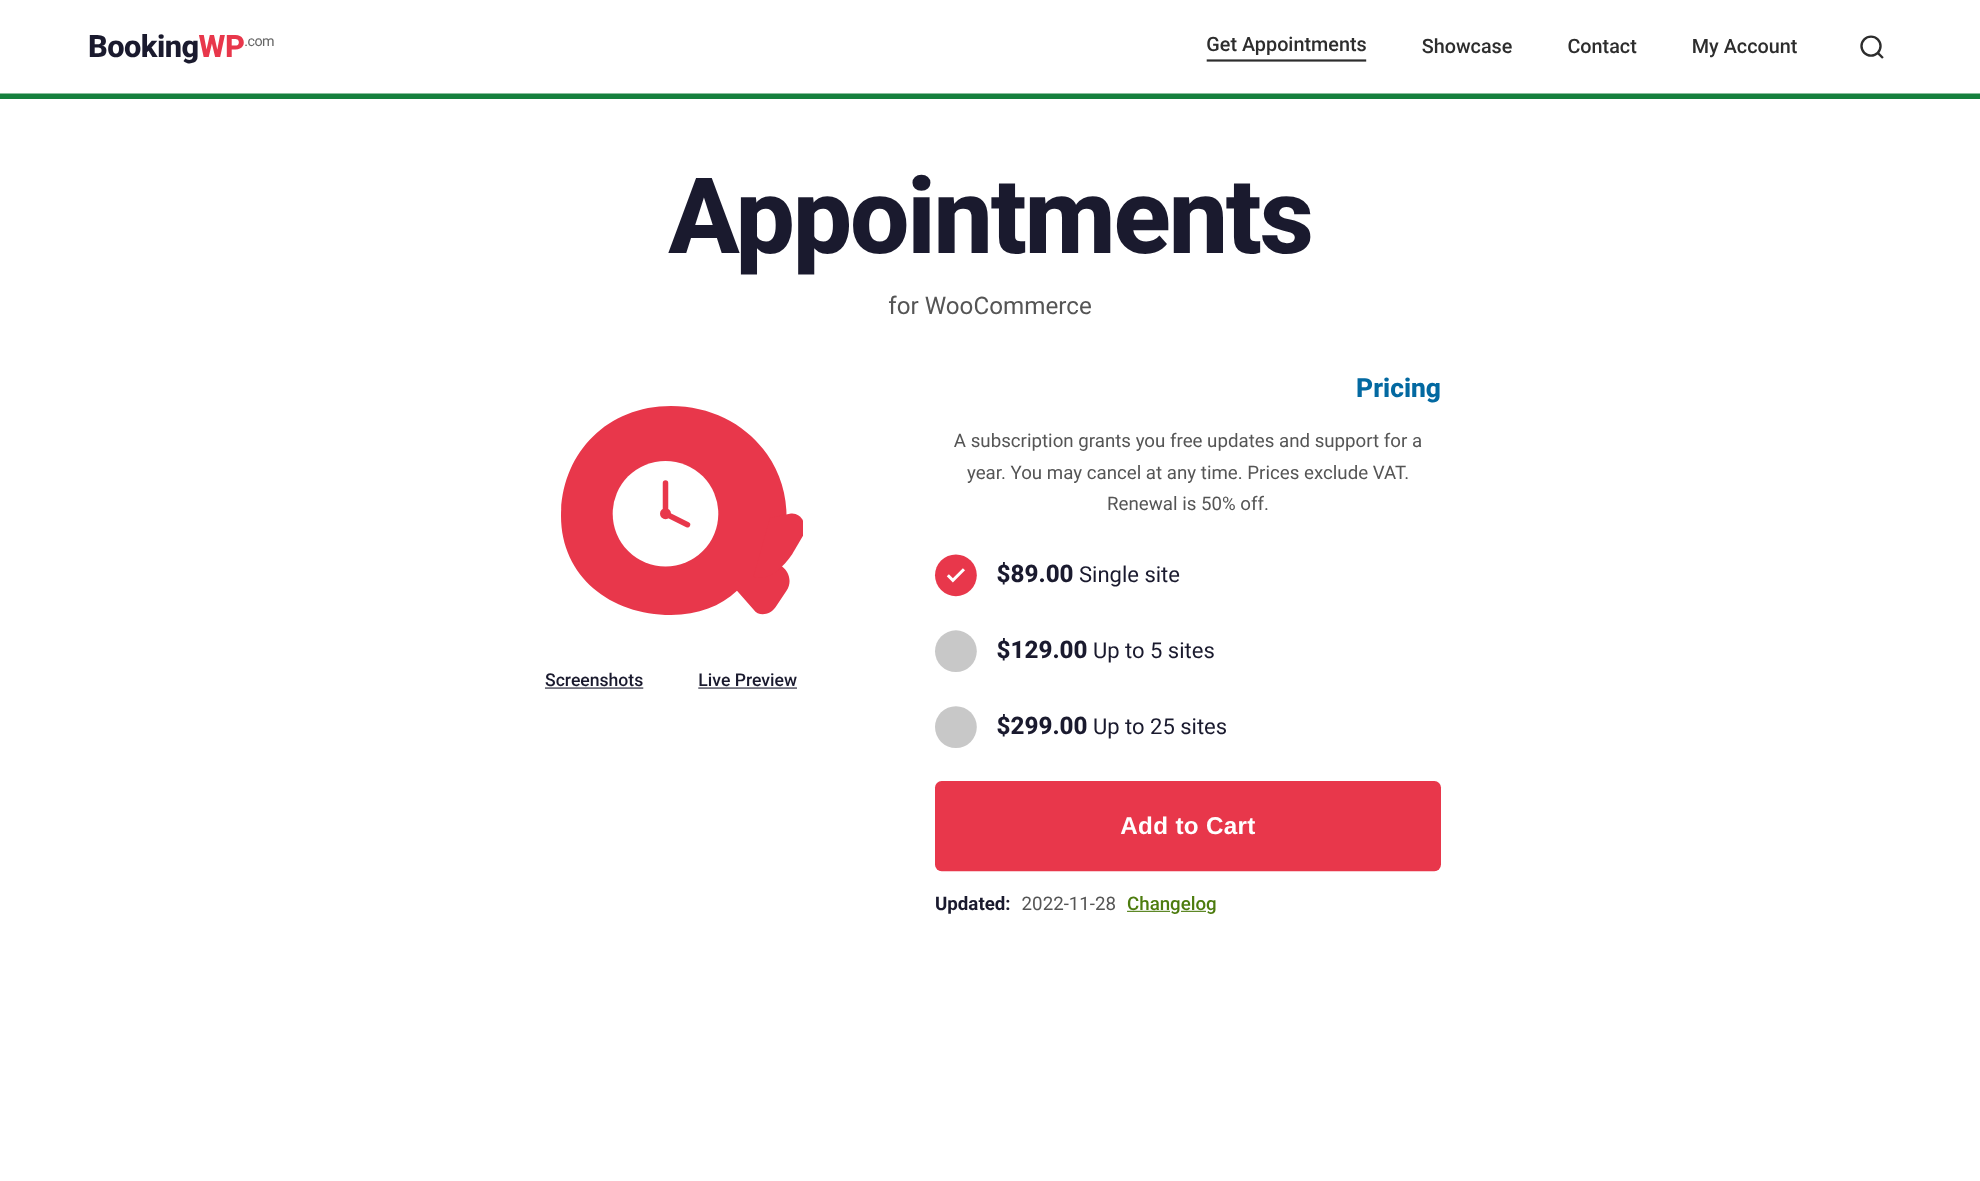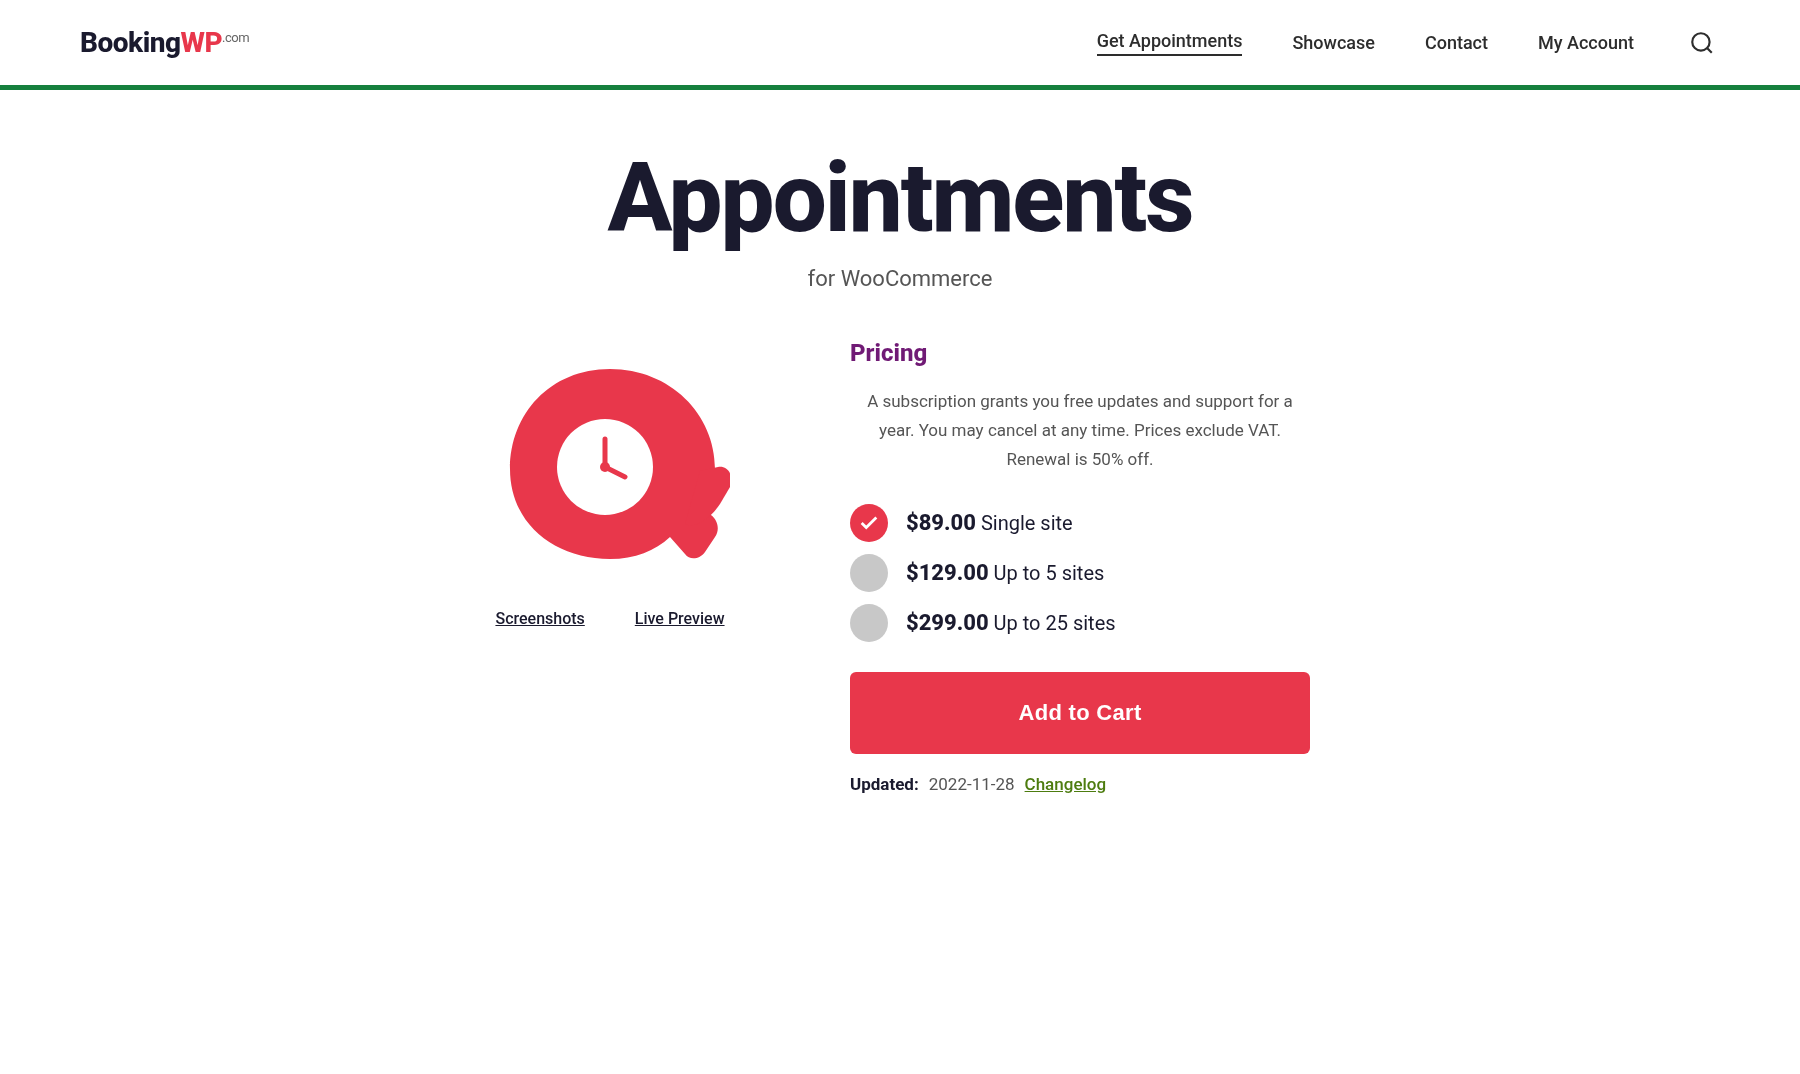--- a/index.html
+++ b/index.html
@@ -151,35 +151,35 @@
       display: flex;
       flex-direction: column;
       gap: 20px;
       min-width: 420px;
       max-width: 460px;
     }
 
     .pricing-title {
       font-size: 24px;
       font-weight: 800;
-      color: #701a75;
-      text-align: left;
+      color: #0369a1;
+      text-align: right;
     }
 
     .pricing-description {
       font-size: 17px;
       color: #555;
       text-align: center;
       line-height: 1.7;
     }
 
     .pricing-options {
       display: flex;
       flex-direction: column;
-      gap: 12px;
+      gap: 31px;
       margin-top: 10px;
     }
 
     .pricing-option {
       display: flex;
       align-items: center;
       gap: 18px;
       cursor: pointer;
     }
 

